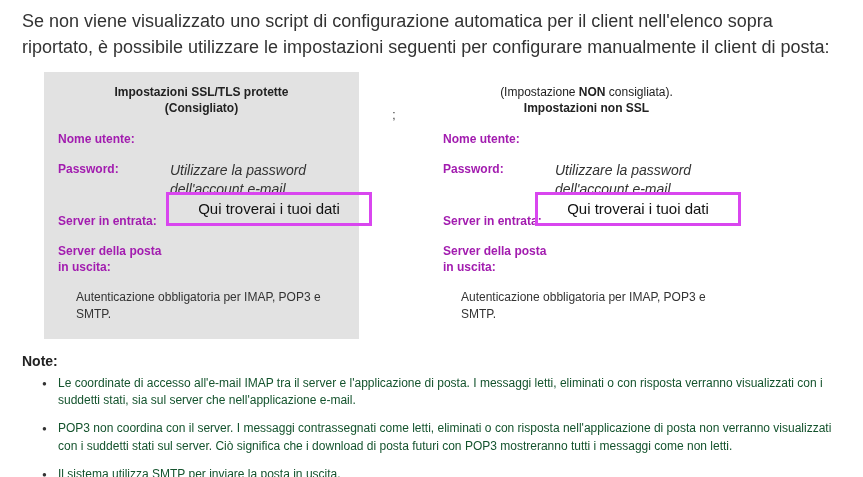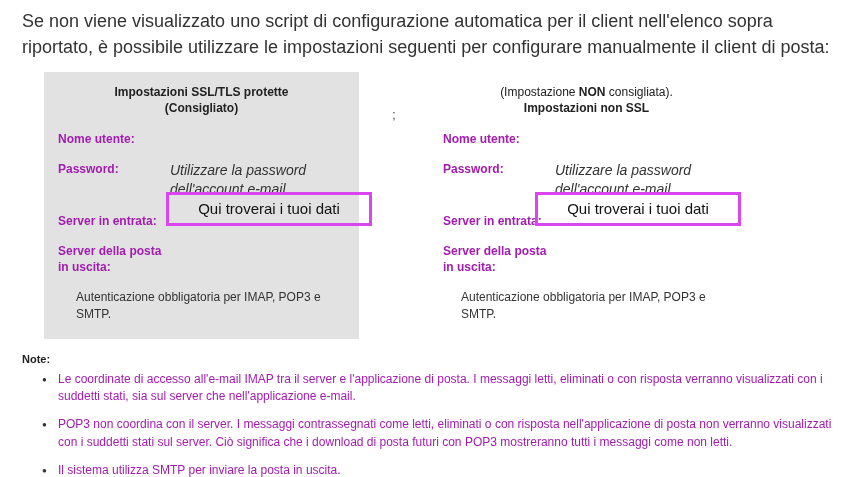--- a/index.html
+++ b/index.html
@@ -121,34 +121,34 @@
   }
   .separator {
     width: 70px;
     text-align: center;
     font-size: 12px;
     color: #333;
     padding-top: 36px;
   }
   .notes-title {
     font-weight: bold;
-    font-size: 11px;
+    font-size: 14px;
     color: #222;
     margin: 14px 0 6px 0;
   }
   ul.notes {
     margin: 0;
     padding-left: 34px;
     list-style: none;
   }
   ul.notes li {
     position: relative;
     font-size: 12px;
     line-height: 1.45;
-    color: #a21caf;
+    color: #14532d;
     margin-bottom: 11px;
     padding-left: 2px;
     max-width: 820px;
   }
   ul.notes li:before {
     content: "\25CF";
     position: absolute;
     left: -14px;
     top: 0;
     font-size: 8px;

